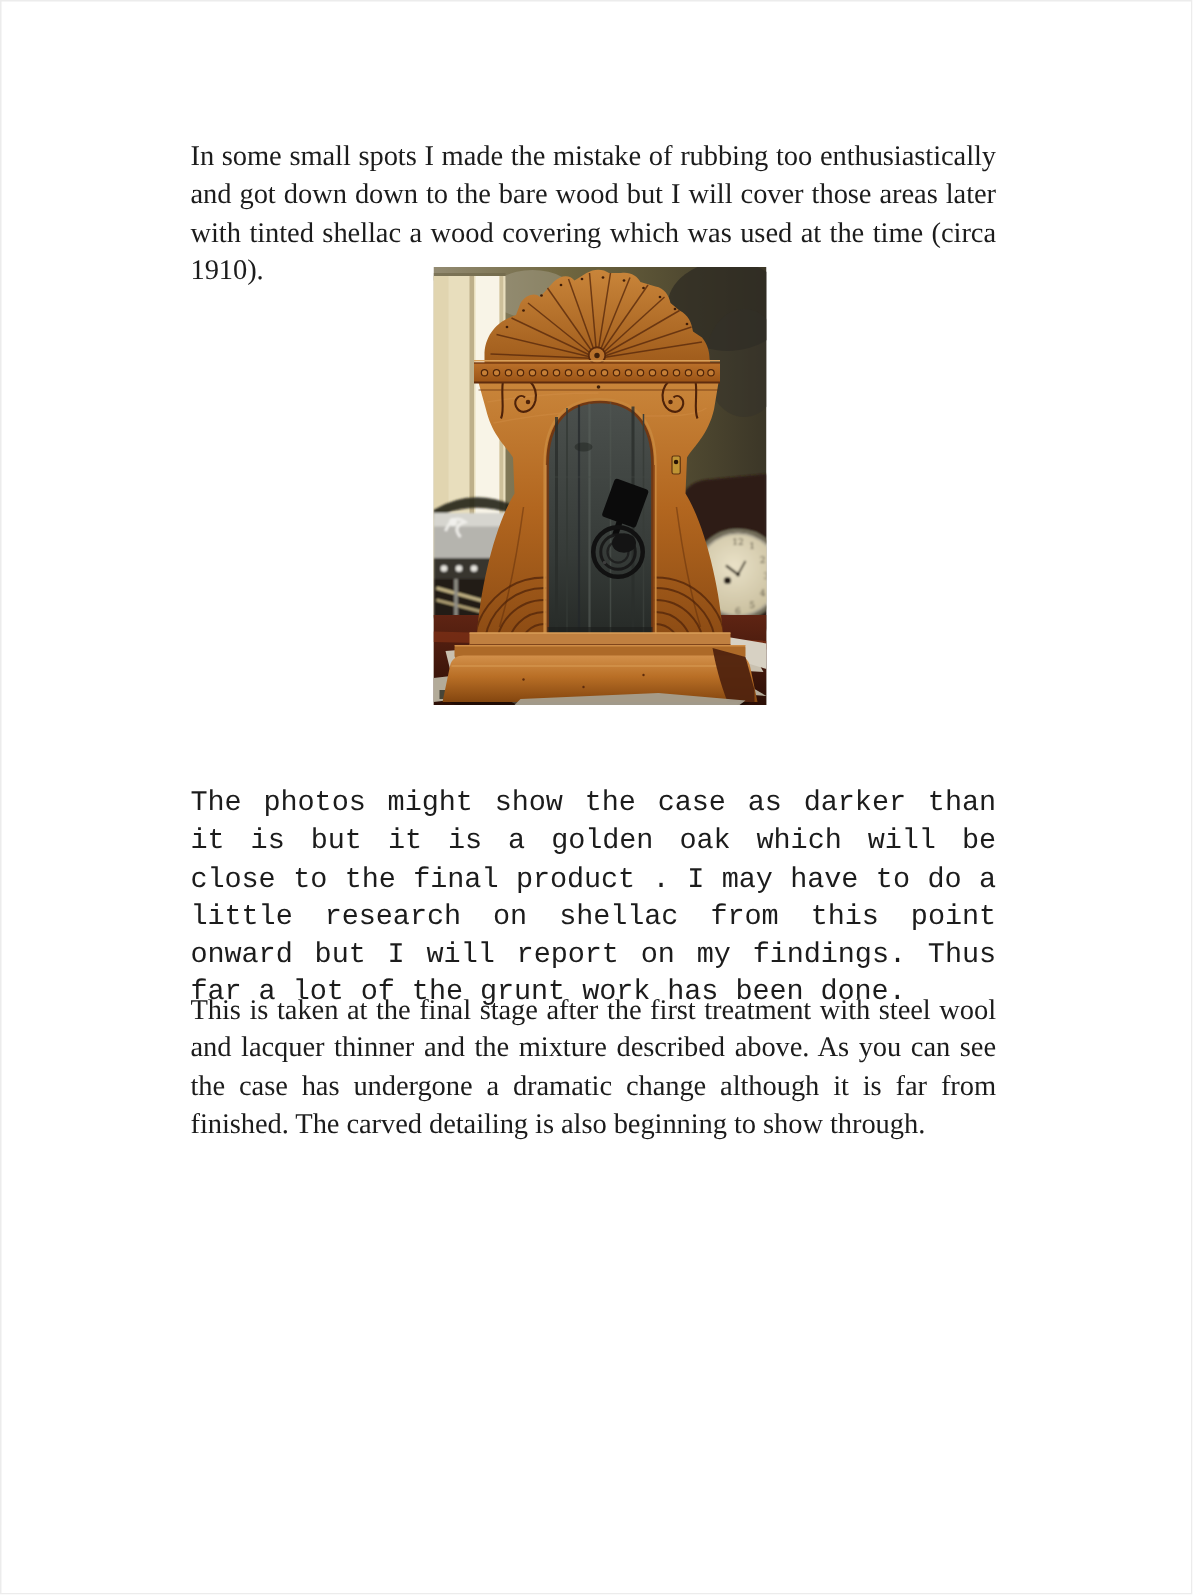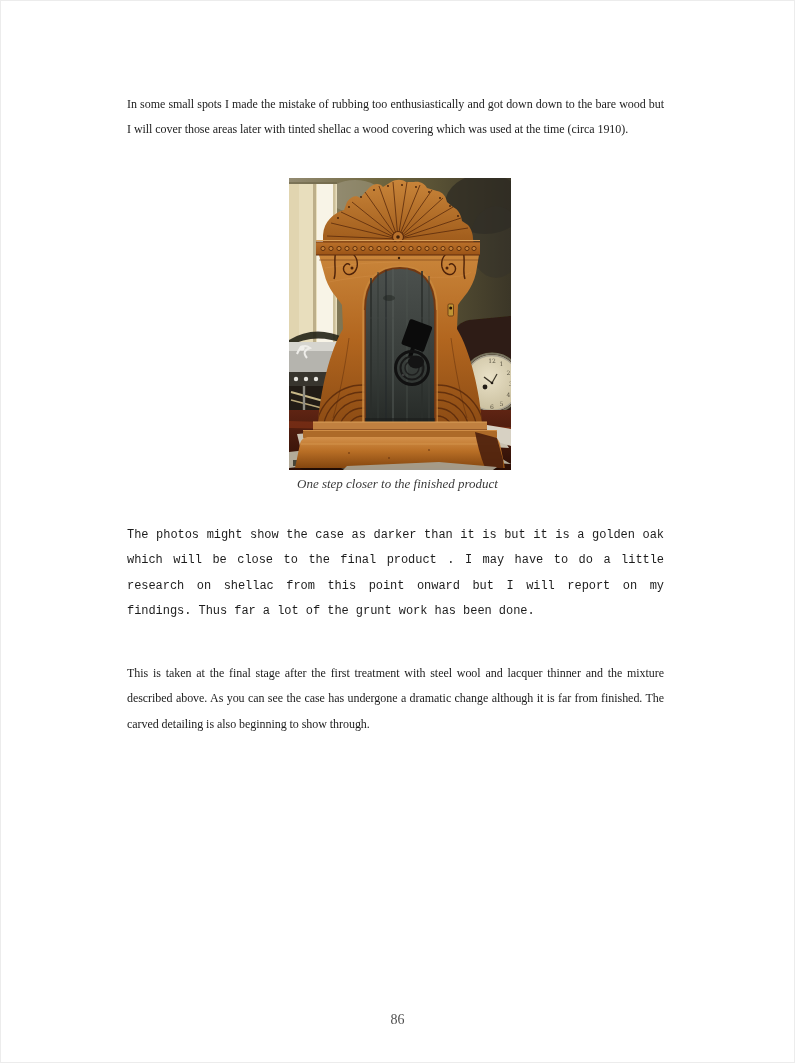--- a/index.html
+++ b/index.html
@@ -8,21 +8,21 @@
     width:795px;height:1063px;
     background:#ffffff;
     box-shadow:inset 0 0 0 1px #ececec;
     font-family:"Liberation Serif", serif;
     overflow:hidden;
   }
   .para{
     position:absolute;
     left:127px;width:537px;
     margin:0;
-    font-size:12px;
+    font-size:19px;
     line-height:25.3px;
     text-align:justify;
     color:#1c1c1c;
     letter-spacing:-0.05px;
   }
   .p1{top:92px;}
   .p2{top:523px;font-family:Liberation Mono, monospace;}
   .p3{top:625px;margin-top:36px;}
   .figure{
     position:absolute;
@@ -332,19 +332,17 @@
         <path d="M 186,254 L 208,260 L 214,282 L 214,290 L 196,290 C 191,277 188,265 186,254 Z" fill="#50230e" opacity="0.95"></path>
         <circle cx="60" cy="275" r="0.8" fill="#5e2c0d"></circle>
         <circle cx="100" cy="280" r="0.8" fill="#5e2c0d"></circle>
         <circle cx="140" cy="272" r="0.8" fill="#5e2c0d"></circle>
       </g>
 
       <polygon points="58,288 150,284 208,289 204,292 54,292" fill="#a79f8e" opacity="0.95"></polygon>
     </svg>
   </figure>
 
-  <figcaption class="caption">One step closer to the finished product</figcaption>
 
   <p class="para p2">The photos might show the case as darker than it is but it is a golden oak which will be close to the final product . I may have to do a little research on shellac from this point onward but I will report on my findings. Thus far a lot of the grunt work has been done.</p>
   <p class="para p3">This is taken at the final stage after the first treatment with steel wool and lacquer thinner and the mixture described above. As you can see the case has undergone a dramatic change although it is far from finished. The carved detailing is also beginning to show through.</p>
 
-  <div class="pageno">86</div>
 </div>
 
 </body></html>

